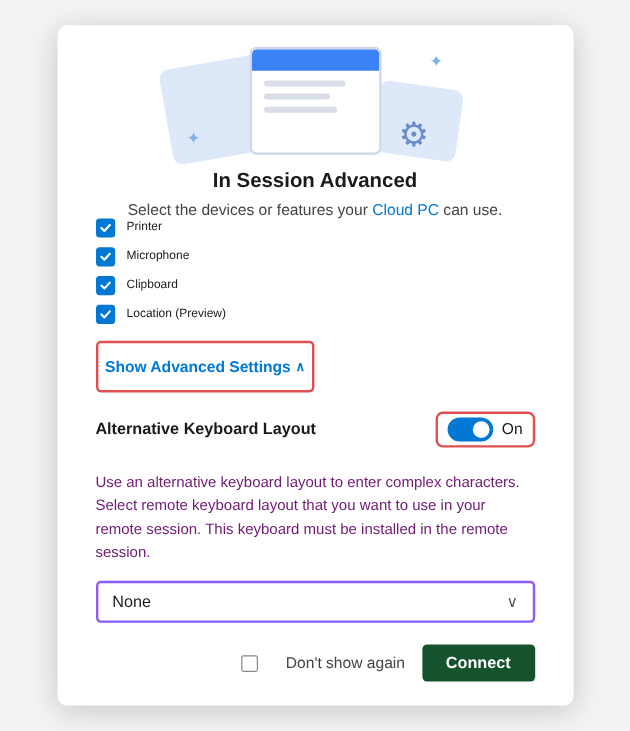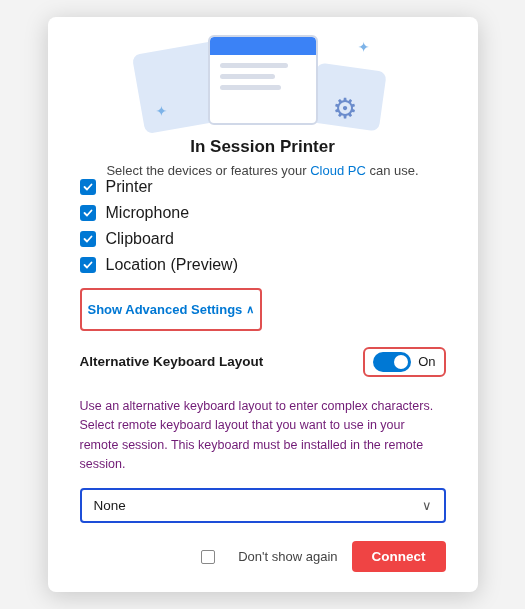--- a/index.html
+++ b/index.html
@@ -114,21 +114,21 @@
     .checkboxes {
       display: flex;
       flex-direction: column;
       gap: 8px;
       margin-bottom: 14px;
     }
     .checkbox-row {
       display: flex;
       align-items: center;
       gap: 10px;
-      font-size: 16px;
+      font-size: 10px;
       color: #1a1a1a;
     }
     .checkbox-box {
       width: 16px; height: 16px;
       background: #0078d4;
       border-radius: 3px;
       border: 2px solid #0078d4;
       display: flex; align-items: center; justify-content: center;
       flex-shrink: 0;
     }
@@ -197,21 +197,21 @@
     }
 
     .desc-text {
       font-size: 12.5px;
       color: #701a75;
       line-height: 1.55;
       margin-bottom: 14px;
     }
 
     .dropdown-container {
-      border: 2px solid #1d4ed8;
+      border: 2px solid #8b5cf6;
       border-radius: 4px;
       margin-bottom: 18px;
     }
     .dropdown-inner {
       display: flex;
       align-items: center;
       justify-content: space-between;
       padding: 8px 12px;
       cursor: pointer;
     }
@@ -239,21 +239,21 @@
       color: #444;
     }
     .dont-show-checkbox {
       width: 14px; height: 14px;
       border: 1.5px solid #888;
       border-radius: 2px;
       background: #fff;
       flex-shrink: 0;
     }
     .connect-btn {
-      background: #ef4444;
+      background: #14532d;
       color: #fff;
       border: none;
       border-radius: 4px;
       padding: 8px 20px;
       font-size: 13.5px;
       font-weight: 600;
       cursor: pointer;
     }
   </style>
 </head>
@@ -272,21 +272,21 @@
         <div class="illus-line"></div>
       </div>
     </div>
     <div class="illus-gear">⚙</div>
     <div class="illus-sparkle s1">✦</div>
     <div class="illus-sparkle s2">✦</div>
   </div>
 
   <div class="content">
     
-    <div class="title">In Session Printer</div>
+    <div class="title">In Session Advanced</div>
     <div class="subtitle">
       <span>Select the devices or features your</span>
       <a class="link">Cloud PC</a>
       <span>can use.</span>
     </div>
 
     
     <div class="checkboxes">
       <div class="checkbox-row">
         <div class="checkbox-box">

